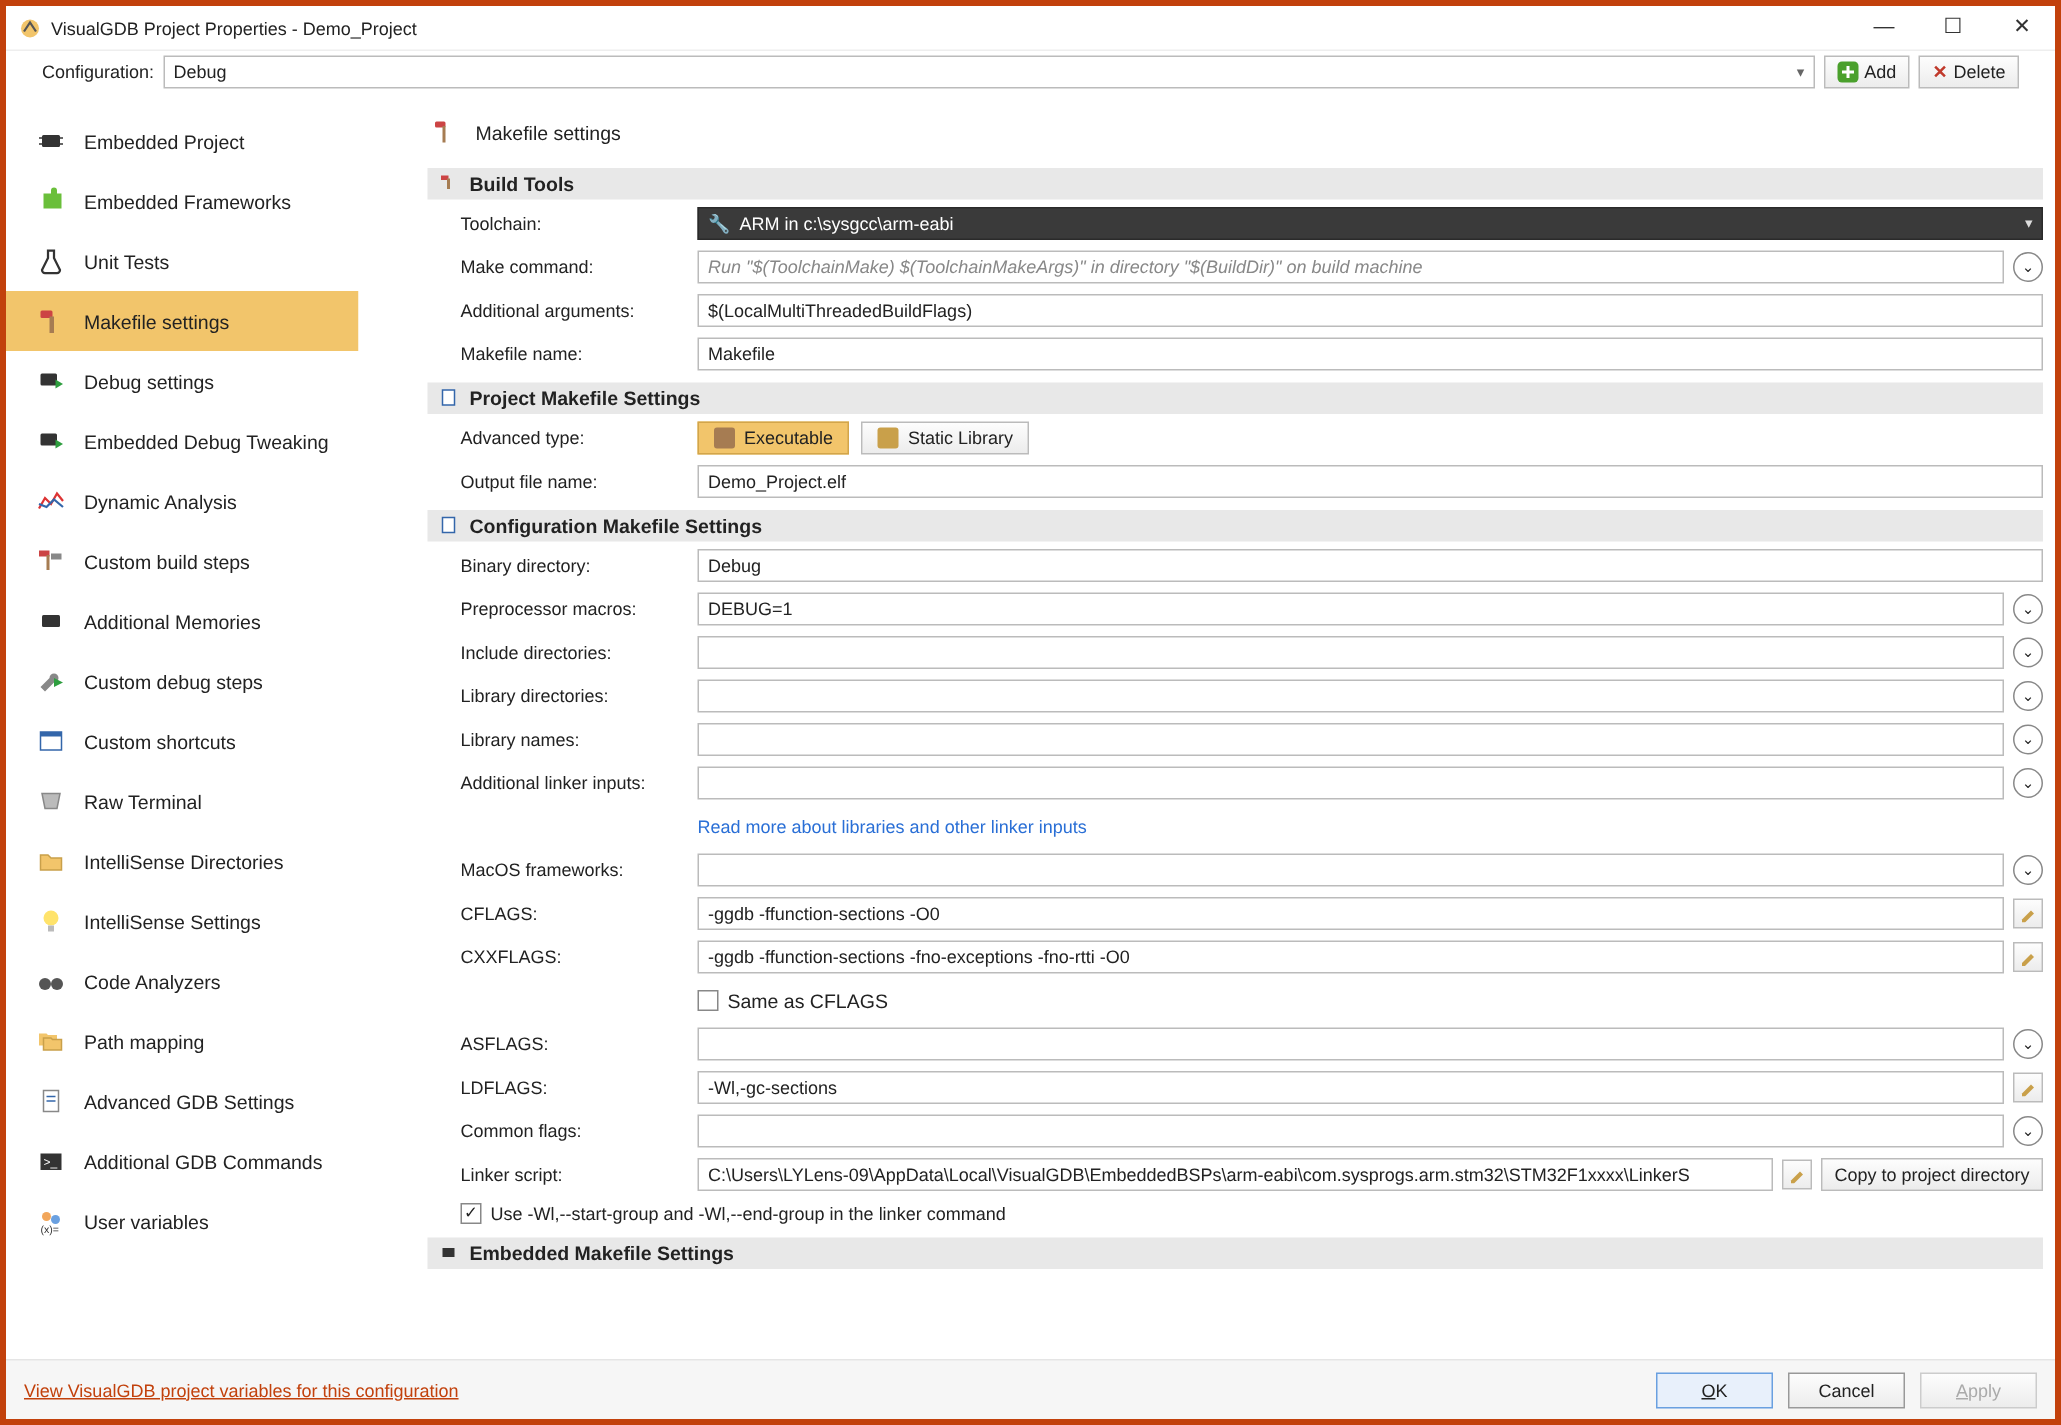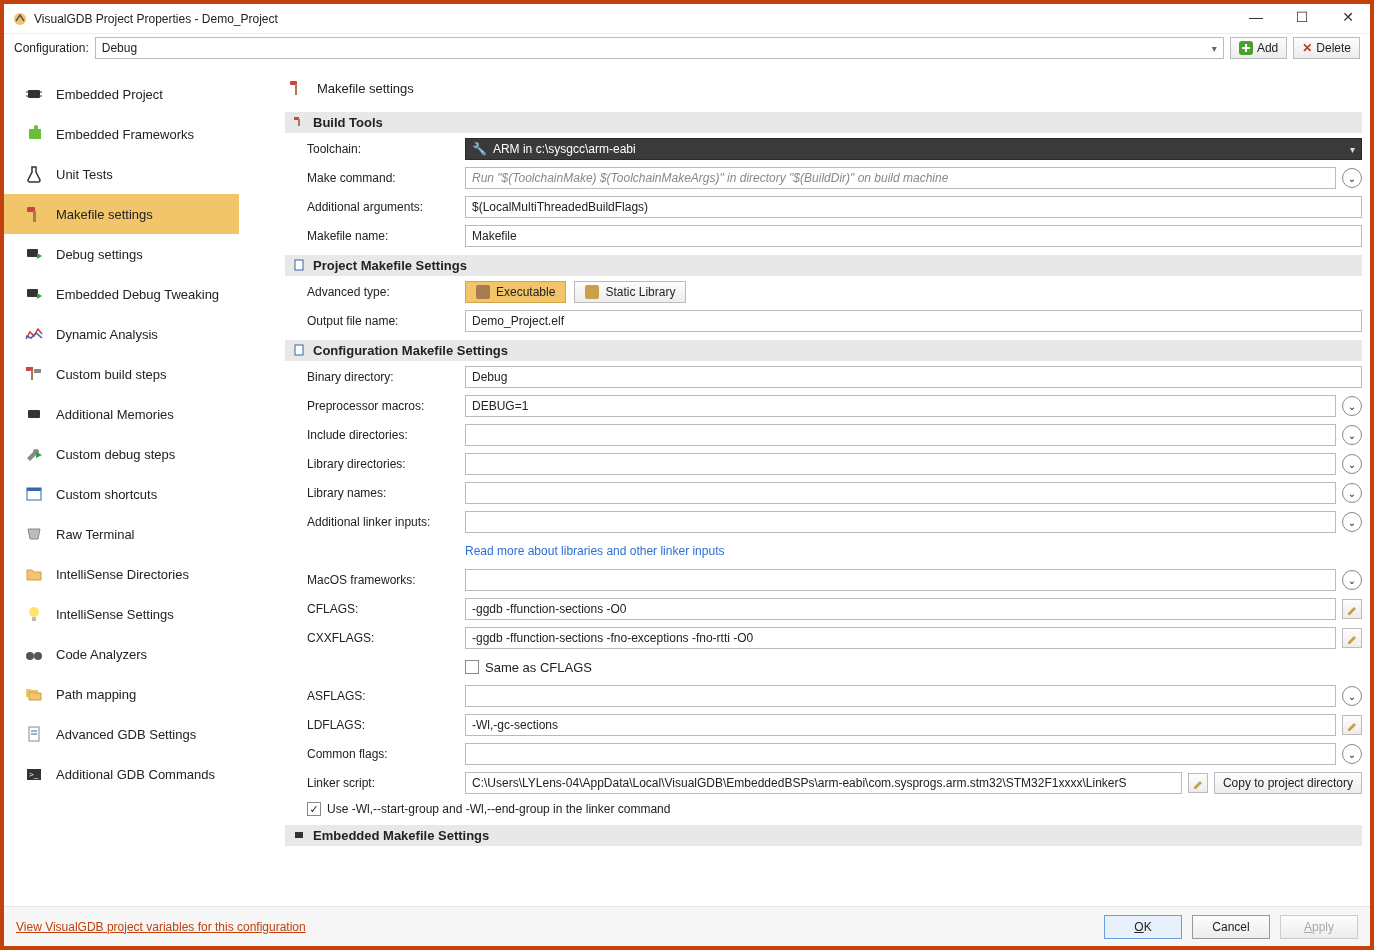--- a/index.html
+++ b/index.html
@@ -3,21 +3,21 @@
 <meta charset="utf-8">
 <style>
   * { box-sizing: border-box; font-family: "Segoe UI", Tahoma, sans-serif; }
   html, body { margin: 0; padding: 0; width: 1374px; height: 950px; background: #fff; font-size: 13px; color: #222; }
   .window { display: flex; flex-direction: column; height: 100%; border: 4px solid #c2410c; }
   .titlebar { height: 30px; display: flex; align-items: center; padding: 0 8px; border-bottom: 1px solid #eee; }
   .titlebar .appicon { width: 16px; height: 16px; margin-right: 6px; }
   .titlebar .title { flex: 1; font-size: 12px; }
   .titlebar .winbtns { display: flex; gap: 18px; }
   .titlebar .winbtn { width: 28px; height: 20px; text-align: center; font-size: 14px; cursor: default; color:#333; }
-  .cfgbar { height: 28px; display: flex; align-items: center; padding: 0 10px; gap: 6px; }
+  .cfgbar { height: 28px; display: flex; align-items: center; padding: 0 24px; gap: 6px; }
   .cfgbar label { font-size: 12px; }
   .cfgbar .combo { flex: 1; height: 22px; border: 1px solid #bbb; background: #fff; display: flex; align-items: center; padding: 0 6px; font-size: 12px; position: relative; }
   .cfgbar .combo::after { content:"▾"; position:absolute; right:6px; font-size:10px; color:#666; }
   .btn { height: 22px; padding: 0 8px; border: 1px solid #bbb; background: linear-gradient(#fdfdfd,#ececec); display: inline-flex; align-items: center; gap: 4px; font-size: 12px; cursor: default; }
   .plus-icon { width:14px;height:14px; background:#4aa02c; border-radius:3px; position:relative; }
   .plus-icon::before,.plus-icon::after{content:"";position:absolute;background:#fff;}
   .plus-icon::before{left:6px;top:3px;width:2px;height:8px;}
   .plus-icon::after{top:6px;left:3px;height:2px;width:8px;}
   .x-icon { color:#c0392b; font-weight:bold; }
   .body { flex: 1; display: flex; overflow: hidden; gap: 38px; }
@@ -248,20 +248,30 @@
         </div>
       <div class="side-item">
           <span class="sicon">
             <svg width="20" height="20">
               <rect x="3" y="5" width="14" height="11" fill="#333"></rect>
               <text x="5" y="13" fill="#fff" font-size="8">&gt;_</text>
             </svg>
           </span>
           <span>Additional GDB Commands</span>
         </div>
+      <div class="side-item">
+          <span class="sicon">
+            <svg width="20" height="20">
+              <circle cx="7" cy="7" r="3" fill="#f2a65a"></circle>
+              <circle cx="13" cy="9" r="3" fill="#6aa0e0"></circle>
+              <text x="3" y="18" font-size="7" fill="#333">(x)=</text>
+            </svg>
+          </span>
+          <span>User variables</span>
+        </div>
     </div>
 
     <div class="main">
       <div class="page-header">
         <span class="hicon">
             <svg width="18" height="18">
               <rect x="2" y="2" width="7" height="4" fill="#c44" rx="1"></rect>
               <rect x="7" y="5" width="2" height="11" fill="#a67c52"></rect>
             </svg>
           </span>
@@ -467,21 +477,21 @@
           <div class="rlabel">Common flags:</div>
           <div class="rcontrol">
             <div class="textbox"></div>
             <div class="circle-btn">⌄</div>
           </div>
         </div>
       <div class="row">
           <div class="rlabel">Linker script:</div>
           <div class="rcontrol">
             <div class="textbox" style="overflow:hidden;white-space:nowrap;">
-              <span>C:\Users\LYLens-04\AppData\Local\VisualGDB\EmbeddedBSPs\arm-eabi\com.sysprogs.arm.stm32\STM32F1xxxx\LinkerS</span>
+              <span>C:\Users\LYLens-09\AppData\Local\VisualGDB\EmbeddedBSPs\arm-eabi\com.sysprogs.arm.stm32\STM32F1xxxx\LinkerS</span>
             </div>
             <div class="edit-btn">
               <svg width="12" height="12">
                 <path d="M2 10l6-6 2 2-6 6-2 0z" fill="#c9a04a"></path>
               </svg>
             </div>
             <div class="btn">
               <span>Copy to project directory</span>
             </div>
           </div>

